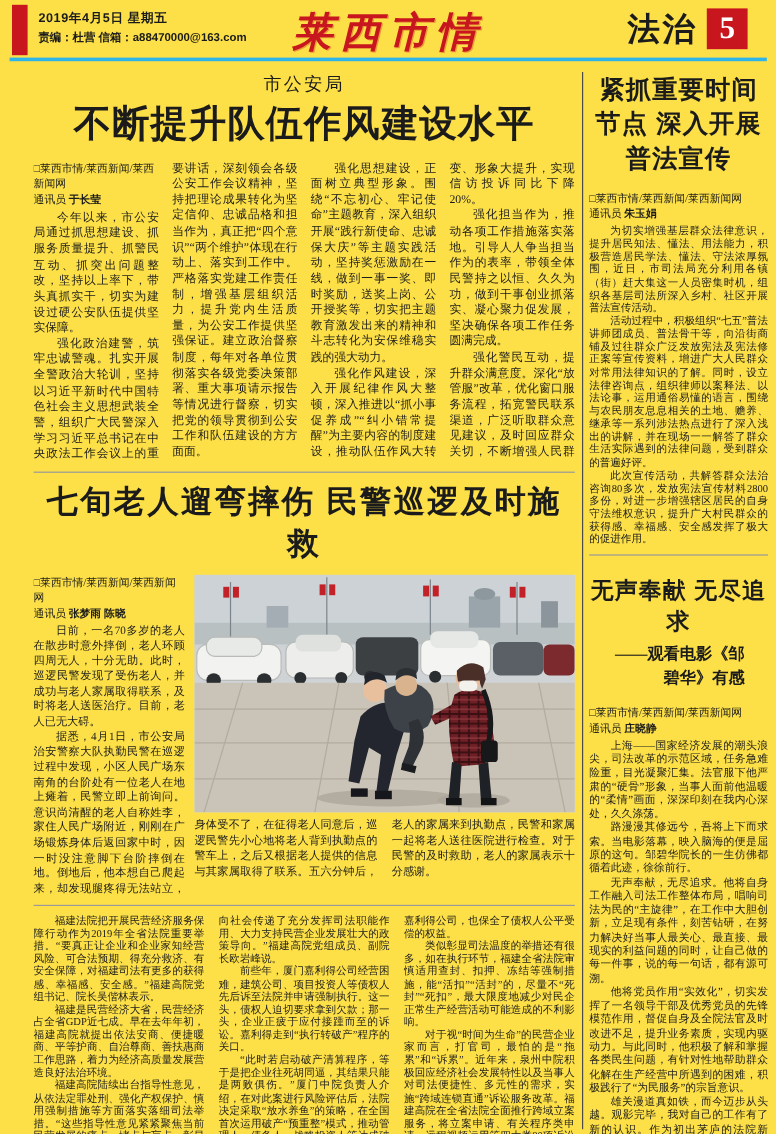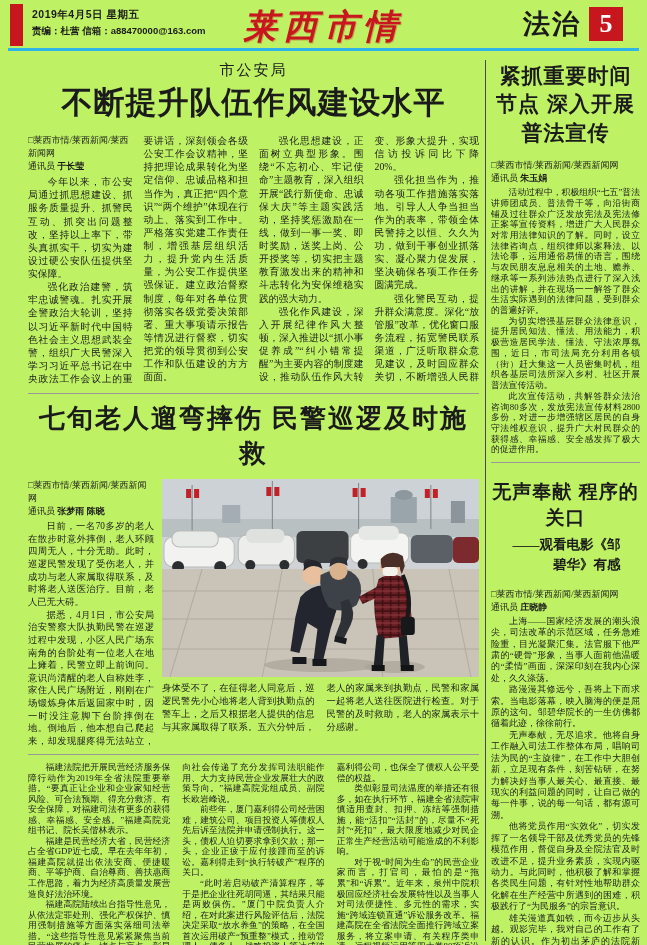--- a/index.html
+++ b/index.html
@@ -1,17 +1,17 @@
 <!DOCTYPE html>
 <html><head>
 <meta charset="utf-8">
 <style>
   * { box-sizing: border-box; margin: 0; padding: 0; }
   body { background:#e9e9e7; font-family:"Liberation Serif", serif; }
-  .page { position:relative; width:647px; height:945px; margin:0 auto; background:#bef264;
+  .page { position:relative; width:647px; height:945px; margin:0 auto; background:#fde047;
           overflow:hidden; color:#1b1b1b; box-shadow:0 0 6px rgba(0,0,0,.25); }
 
   
   .hdr { position:relative; height:48px; padding-left:30px; }
   .hdr-redbar { position:absolute; left:10px; top:4px; width:13px; height:42px; background:#c7161e; }
   .hdr-left { position:absolute; left:32px; top:8px; font-family:"Liberation Sans",sans-serif; }
   .hdr-date { font-size:10.5px; font-weight:bold; letter-spacing:.5px; }
   .hdr-editor { font-size:9.5px; font-weight:bold; margin-top:3px; }
   .masthead { position:absolute; left:0; right:0; top:4px; text-align:center;
               font-size:34px; font-weight:900; color:#c7161e; letter-spacing:6px;
@@ -255,31 +255,31 @@
 
       <article class="r-art2">
         <h2 class="hl-r1">紧抓重要时间节点 深入开展普法宣传</h2>
         <div class="r-body">
           <div class="byline">
             <span>□莱西市情/莱西新闻/莱西新闻网</span><br>
             <span>通讯员</span>
             <b>朱玉娟</b>
           </div>
           <div>
+              <p class="graf">为切实增强基层群众法律意识，提升居民知法、懂法、用法能力，积极营造居民学法、懂法、守法浓厚氛围，近日，市司法局充分利用各镇（街）赶大集这一人员密集时机，组织各基层司法所深入乡村、社区开展普法宣传活动。</p>
               <p class="graf">活动过程中，积极组织“七五”普法讲师团成员、普法骨干等，向沿街商铺及过往群众广泛发放宪法及宪法修正案等宣传资料，增进广大人民群众对常用法律知识的了解。同时，设立法律咨询点，组织律师以案释法、以法论事，运用通俗易懂的语言，围绕与农民朋友息息相关的土地、赡养、继承等一系列涉法热点进行了深入浅出的讲解，并在现场一一解答了群众生活实际遇到的法律问题，受到群众的普遍好评。</p>
-              <p class="graf">为切实增强基层群众法律意识，提升居民知法、懂法、用法能力，积极营造居民学法、懂法、守法浓厚氛围，近日，市司法局充分利用各镇（街）赶大集这一人员密集时机，组织各基层司法所深入乡村、社区开展普法宣传活动。</p>
               <p class="graf">此次宣传活动，共解答群众法治咨询80多次，发放宪法宣传材料2800多份，对进一步增强辖区居民的自身守法维权意识，提升广大村民群众的获得感、幸福感、安全感发挥了极大的促进作用。</p>
             </div>
         </div>
       </article>
 
       <hr class="h-rule">
 
       <article>
-        <h2 class="hl-r2">无声奉献  程序的关口</h2>
+        <h2 class="hl-r2">无声奉献  无尽追求</h2>
         <div class="subhead">——观看电影《邹碧华》有感</div>
         <div class="r-body">
           <div class="byline">
             <span>□莱西市情/莱西新闻/莱西新闻网</span><br>
             <span>通讯员</span>
             <b>庄晓静</b>
           </div>
           <div>
               <p class="graf">上海——国家经济发展的潮头浪尖，司法改革的示范区域，任务急难险重，目光凝聚汇集。法官服下他严肃的“硬骨”形象，当事人面前他温暖的“柔情”画面，深深印刻在我内心深处，久久涤荡。</p>
               <p class="graf">路漫漫其修远兮，吾将上下而求索。当电影落幕，映入脑海的便是屈原的这句。邹碧华院长的一生仿佛都循着此迹，徐徐前行。</p>

